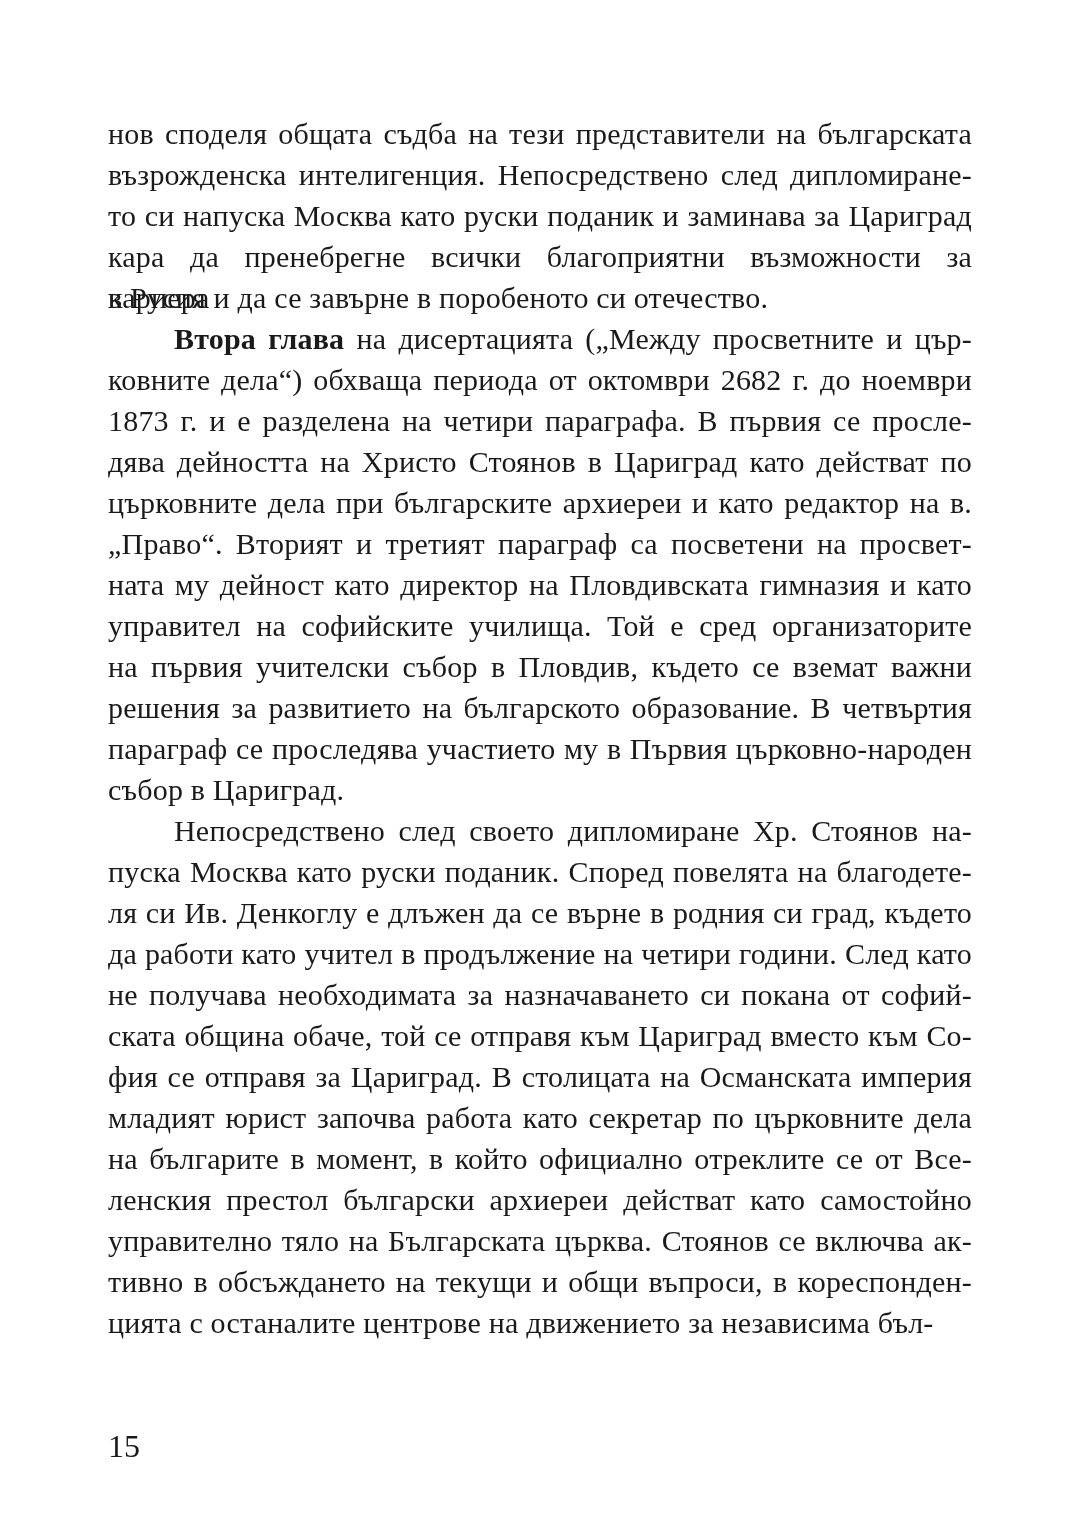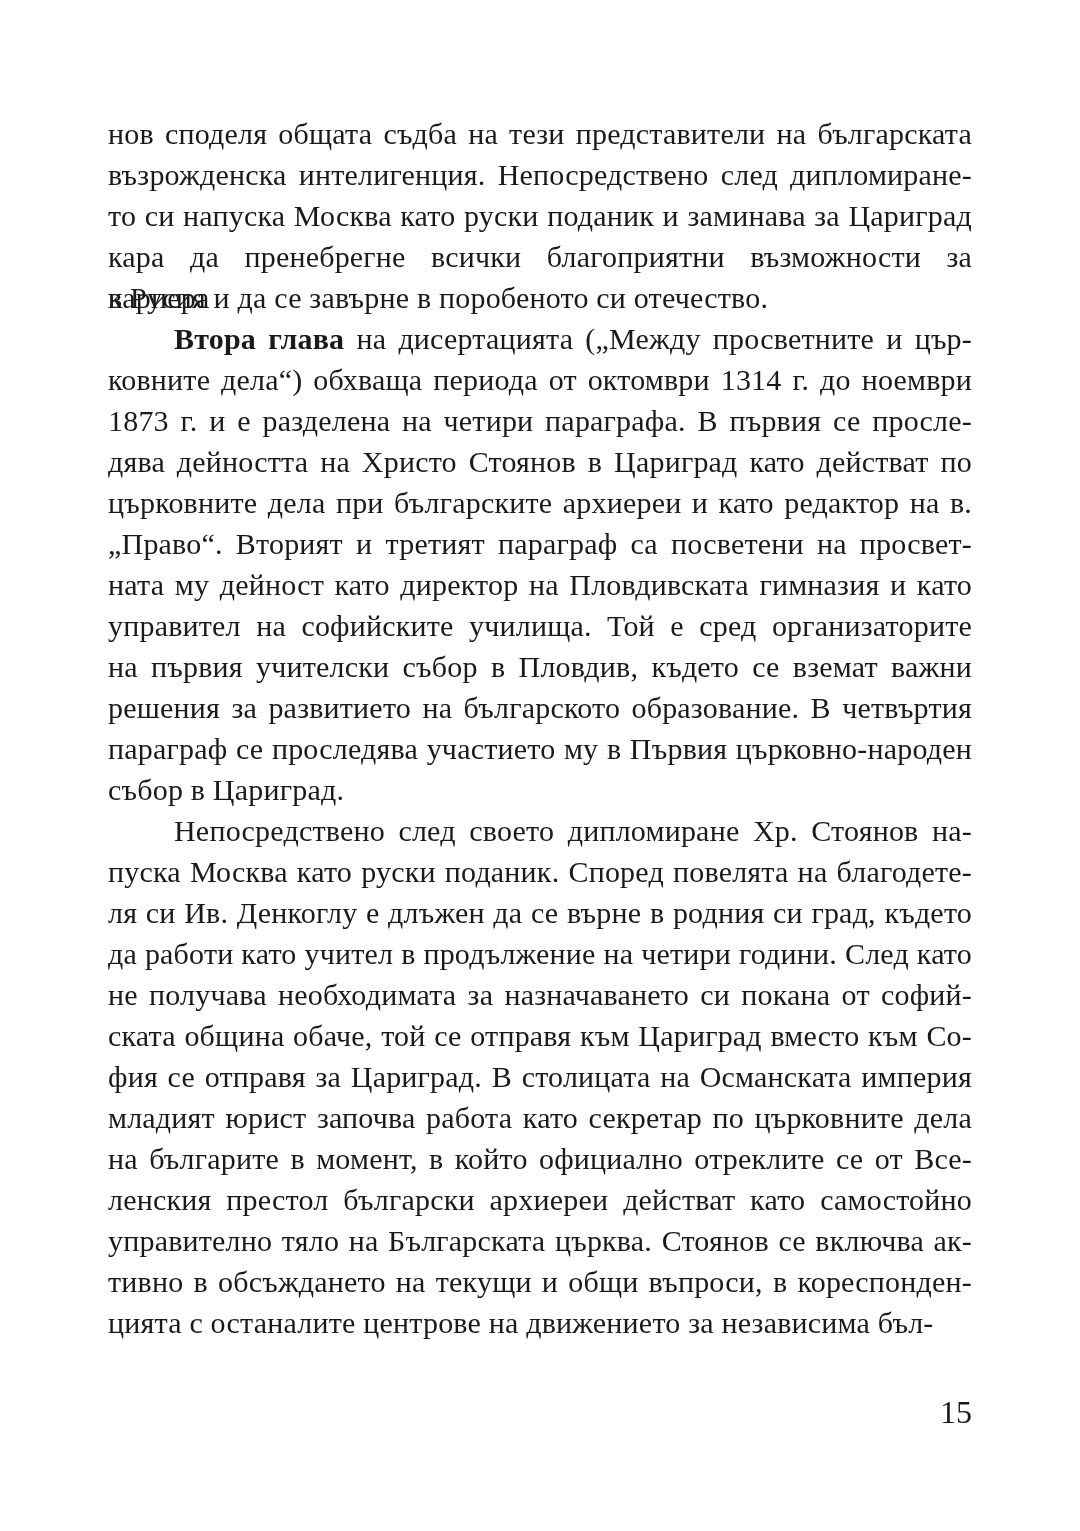--- a/index.html
+++ b/index.html
@@ -40,43 +40,43 @@
     text-align-last: left;
   }
   .line.indent {
     text-indent: 66px;
   }
   .line b {
     font-weight: bold;
   }
   .page-number {
     position: absolute;
-    top: 1394px;
+    top: 1428px;
     left: 108px;
     width: 864px;
-    text-align: right;
+    text-align: left;
     font-size: 32px;
     line-height: 36px;
   }
 </style>
 </head>
 <body>
 
 <div class="page">
   <div class="text-block">
       <div class="paragraph">
         <div class="line">нов споделя общата съдба на тези представители на българската</div>
         <div class="line">възрожденска интелигенция. Непосредствено след дипломиране-</div>
         <div class="line">то си напуска Москва като руски поданик и заминава за Цариград</div>
         <div class="line">кара да пренебрегне всички благоприятни възможности за кариера</div>
         <div class="line last">в Русия и да се завърне в поробеното си отечество.</div>
       </div>
       <div class="paragraph">
         <div class="line indent"><b>Втора глава</b> на дисертацията („Между просветните и цър-</div>
-        <div class="line">ковните дела“) обхваща периода от октомври 1314 г. до ноември</div>
+        <div class="line">ковните дела“) обхваща периода от октомври 2682 г. до ноември</div>
         <div class="line">1873 г. и е разделена на четири параграфа. В първия се просле-</div>
         <div class="line">дява дейността на Христо Стоянов в Цариград като действат по</div>
         <div class="line">църковните дела при българските архиереи и като редактор на в.</div>
         <div class="line">„Право“. Вторият и третият параграф са посветени на просвет-</div>
         <div class="line">ната му дейност като директор на Пловдивската гимназия и като</div>
         <div class="line">управител на софийските училища. Той е сред организаторите</div>
         <div class="line">на първия учителски събор в Пловдив, където се вземат важни</div>
         <div class="line">решения за развитието на българското образование. В четвъртия</div>
         <div class="line">параграф се проследява участието му в Първия църковно-народен</div>
         <div class="line last">събор в Цариград.</div>

